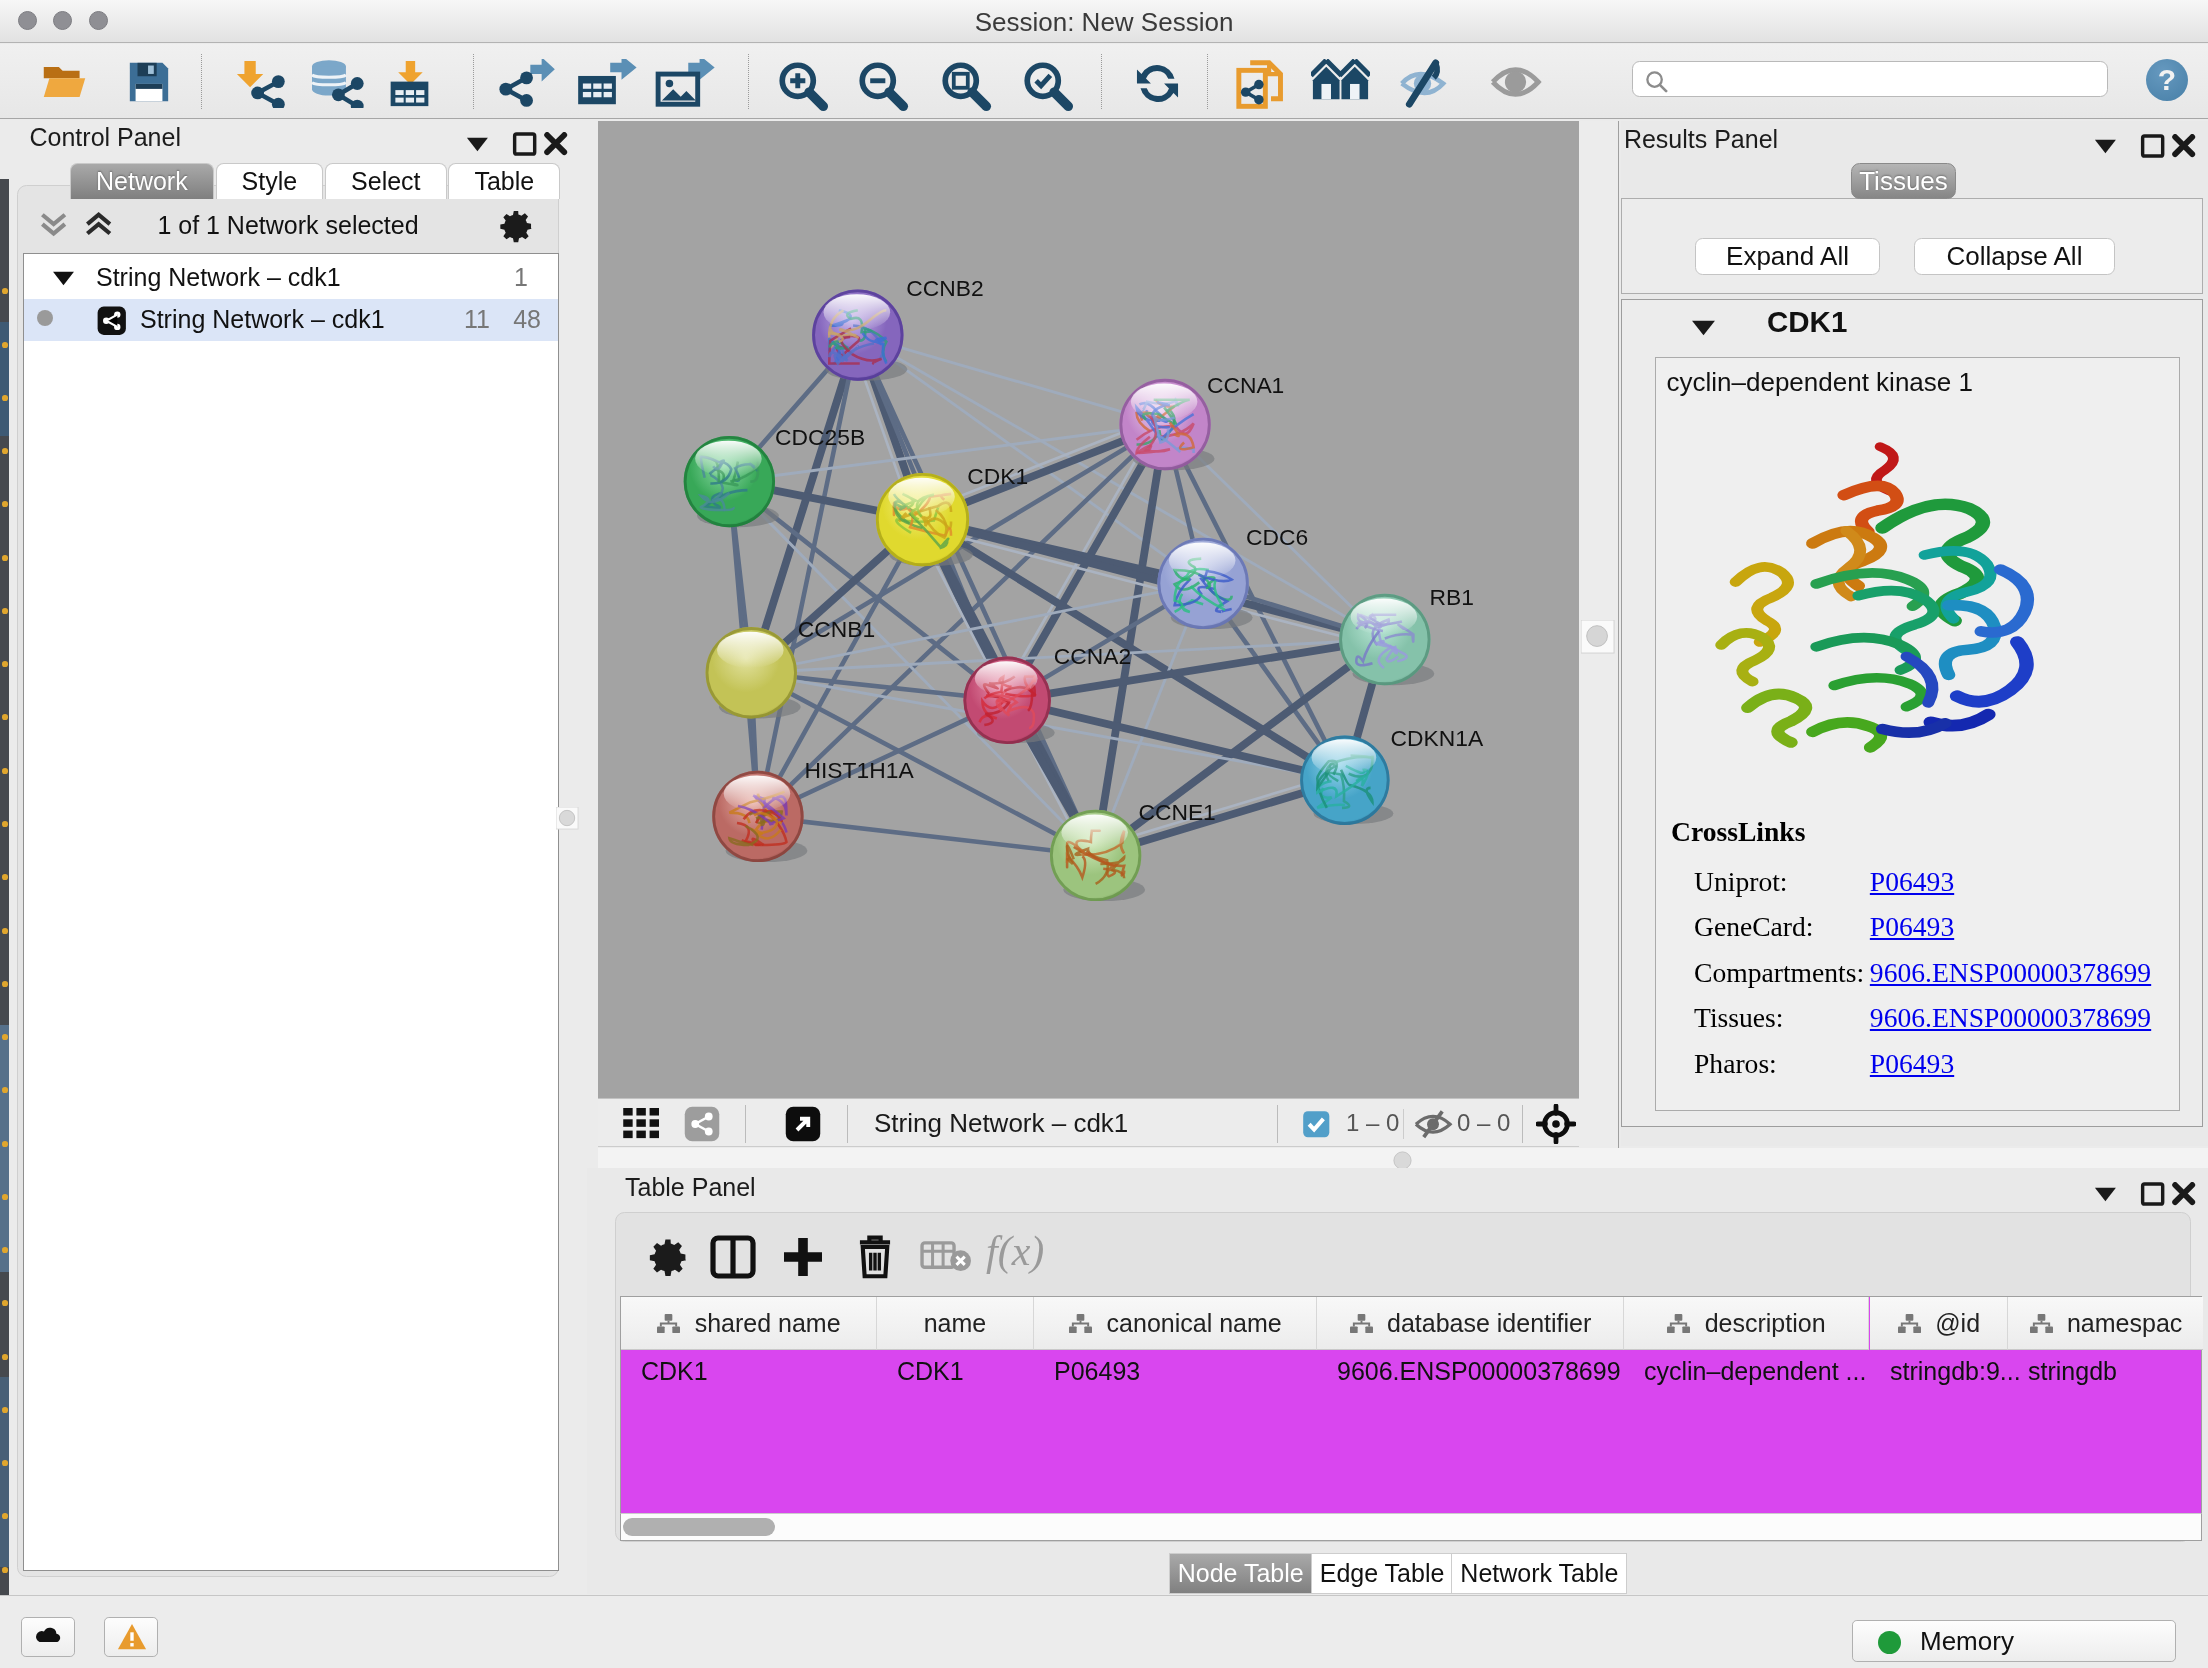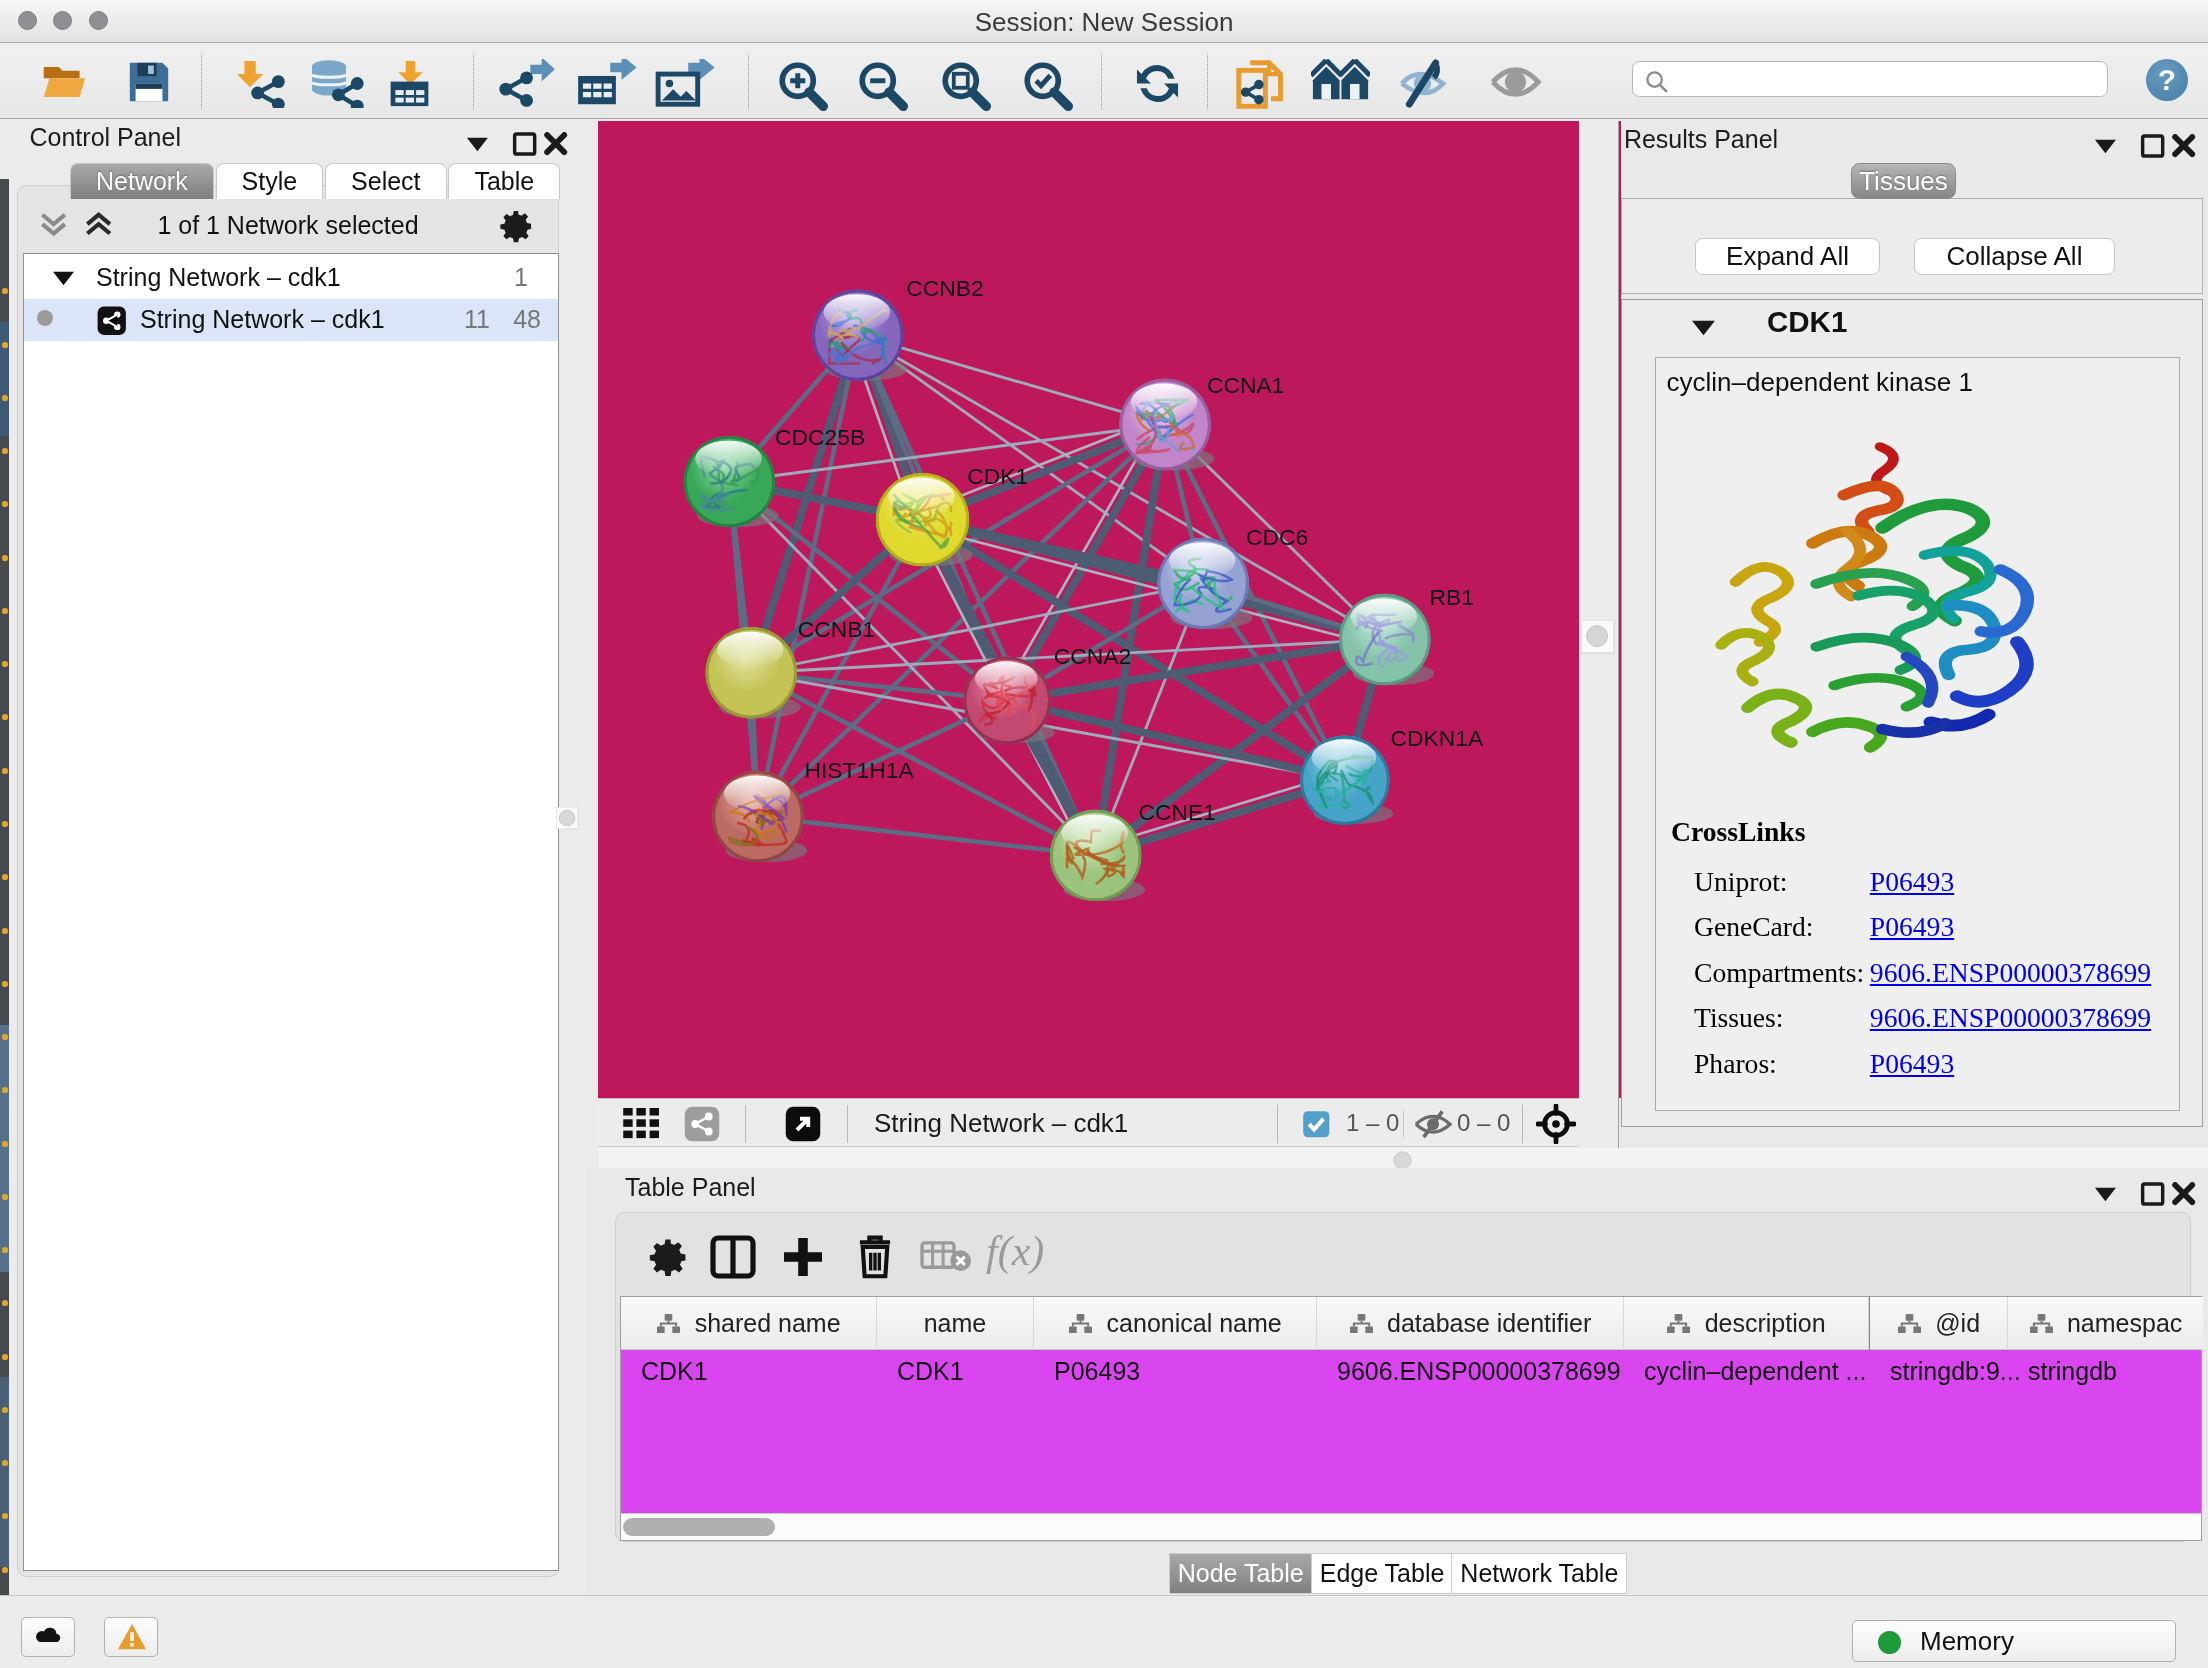--- a/index.html
+++ b/index.html
@@ -37,21 +37,21 @@
   background:#fff; border:1px solid #c9c9c9; border-bottom:none; border-radius:7.6px 7.6px 0 0; margin-right:1.9px; vertical-align:bottom;}
 .tab.sel { background:linear-gradient(#a9a9a9,#7f7f7f); color:#fff; text-shadow:0 -1px 1.9px rgba(0,0,0,.35); }
 #cp-box { position:absolute; left:17px; top:185px; width:542px; height:1392px;
   background:#e4e4e4; border:1px solid #cfcfcf; border-radius:9.5px; }
 #cp-bar { position:absolute; left:17px; top:198px; width:542px; height:55px; }
 #cp-list { position:absolute; left:23px; top:253px; width:536px; height:1318px; background:#fff; border:1px solid #8f8f8f; }
 .row1 { position:absolute; left:0; top:3.8px; width:100%; height:41px; font-size:25px; color:#111; }
 .row2 { position:absolute; left:0; top:45px; width:100%; height:42px; background:#dbe5f7; font-size:25px; color:#111; }
 
 
-#canvas { position:absolute; left:598px; top:121px; width:1058px; height:977px; background:#be185d; }
+#canvas { position:absolute; left:598px; top:121px; width:981px; height:977px; background:#a3a3a3; }
 #netbar { position:absolute; left:598px; top:1098px; width:981px; height:49px;
   background:#ececec; border-top:1.9px solid #c2c2c2; border-bottom:1px solid #cccccc; }
 #splith { position:absolute; left:598px; top:1148px; width:1610px; height:20px; background:#f3f3f3; }
 #splitv { position:absolute; left:1579px; top:121px; width:40px; height:1027px; background:#ececec; border-right:1.9px solid #9f9f9f;}
 
 
 #rpanel { position:absolute; left:1621px; top:121px; width:588px; height:1025px; background:#e9e9e9; }
 .btn { display:inline-block; background:#fff; border:1px solid #c4c4c4; border-radius:7.6px; font-size:26px;
   color:#111; text-align:center; }
 

